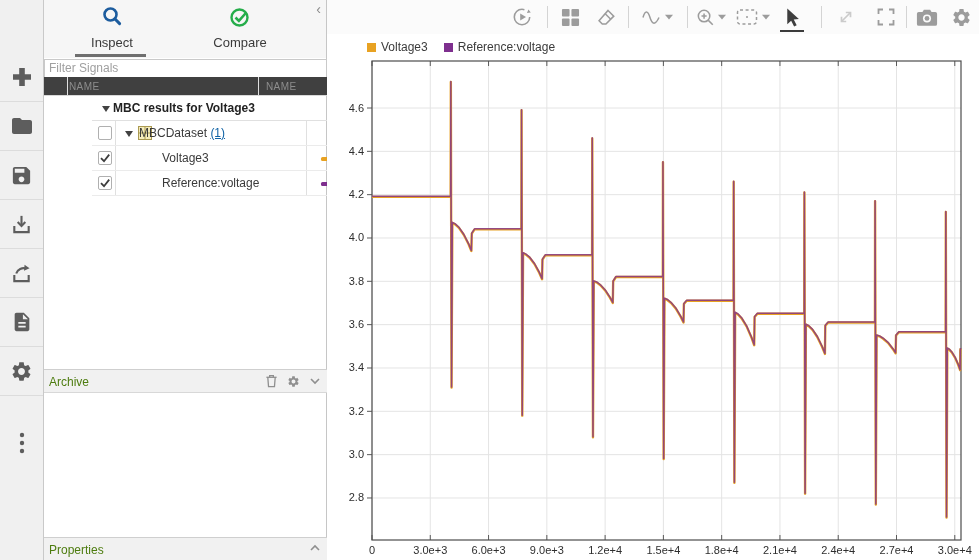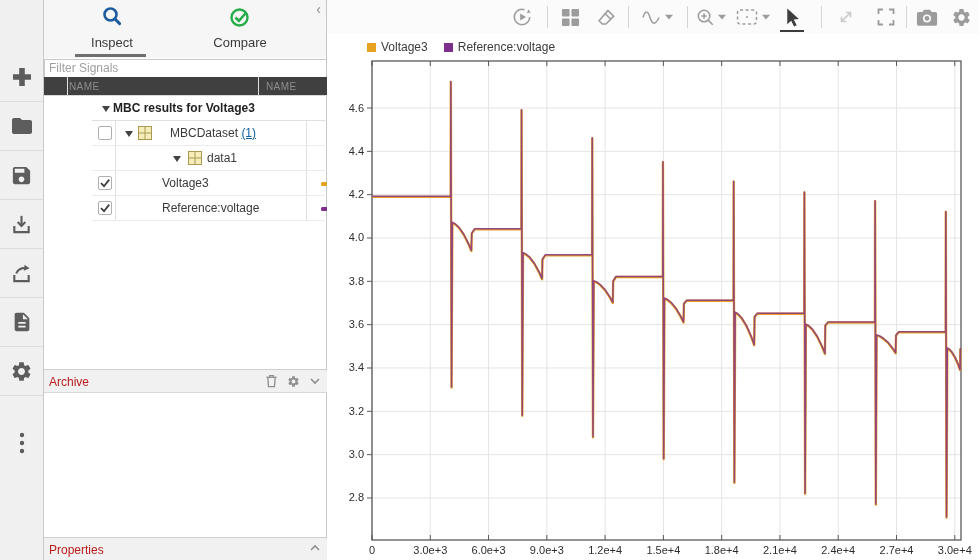--- a/index.html
+++ b/index.html
@@ -45,21 +45,21 @@
   .cb { position:absolute; left:6px; top:5px; width:14px; height:14px; background:#fff;
     border:1px solid #b0b0b0; border-radius:2px; cursor:pointer; }
   .rowlabel { position:absolute; top:5px; white-space:nowrap; }
   .countlink { color:#0f62a5; text-decoration:underline; cursor:pointer; }
   .kebab { position:absolute; right:13px; top:5px; width:4px; cursor:pointer; }
   .kebab i { display:block; width:3.5px; height:3.5px; background:#9b9b9b; margin-bottom:2.5px; }
   .gridicon { position:absolute; top:5px; width:14px; height:14px; }
   .swatch { position:absolute; left:229px; top:11px; width:47px; height:3.5px; border-radius:1.5px; }
 
   .sectionbar { position:absolute; left:0; width:283px; height:24px; background:#f1f1f1;
-    border-top:1px solid #cfcfcf; border-bottom:1px solid #d8d8d8; font-size:12px; color:#b91c1c; }
+    border-top:1px solid #cfcfcf; border-bottom:1px solid #d8d8d8; font-size:12px; color:#4d7c0f; }
   .sectionbar .slabel { position:absolute; left:5px; top:5px; }
   .bar-icons { position:absolute; right:6px; top:4px; display:flex; gap:9px; align-items:center; }
 
   
   .pane { position:relative; width:652px; height:560px; background:#fff; flex:1; }
   .ptoolbar { position:absolute; left:0; top:0; width:652px; height:34px; background:#fbfbfb; }
   .pt-item { position:absolute; top:5px; width:24px; height:24px; display:flex;
     align-items:center; justify-content:center; cursor:pointer; }
   .pt-sep { position:absolute; top:6px; width:1px; height:22px; background:#d4d4d4; }
   .pt-underline { position:absolute; width:24px; height:2px; background:#3c3c3c; top:30px; }
@@ -170,33 +170,23 @@
 
       <div class="trow">
         <span class="colsep" style="left:23px"></span>
           <span class="colsep" style="left:214px"></span>
         <span class="cb"></span>
         <span class="caret" style="left:33px"></span>
         <svg class="gridicon" style="left:46px" viewBox="0 0 14 14">
           <rect x="0.5" y="0.5" width="13" height="13" fill="#f5ecba" stroke="#ab9a52"></rect>
           <path d="M7 0.5v13M0.5 7h13" stroke="#ab9a52" fill="none"></path>
         </svg>
-        <span class="rowlabel" style="left:78px"><span>MBCDataset</span> <span class="countlink">(1)</span></span>
-      </div>
-
-      <div class="trow">
-        <span class="colsep" style="left:23px"></span>
-          <span class="colsep" style="left:214px"></span>
-        <span class="caret" style="left:81px"></span>
-        <svg class="gridicon" style="left:96px" viewBox="0 0 14 14">
-          <rect x="0.5" y="0.5" width="13" height="13" fill="#f5ecba" stroke="#ab9a52"></rect>
-          <path d="M7 0.5v13M0.5 7h13" stroke="#ab9a52" fill="none"></path>
-        </svg>
-        <span class="rowlabel" style="left:115px">data1</span>
-      </div>
+        <span class="rowlabel" style="left:47px"><span>MBCDataset</span> <span class="countlink">(1)</span></span>
+      </div>
+
 
       <div id="signal-rows">
           <div class="trow sig">
             <span class="colsep" style="left:23px"></span>
             <span class="colsep" style="left:214px"></span>
             <span class="cb"><svg width="12" height="12" viewBox="0 0 12 12">
                 <path d="M2 6.2l3 3L10.2 2.6" stroke="#3d3d3d" stroke-width="1.8" fill="none"></path>
               </svg></span>
             <span class="rowlabel" style="left:70px">Voltage3</span>
             <span class="swatch" style="background: rgb(232, 162, 34);"></span>

